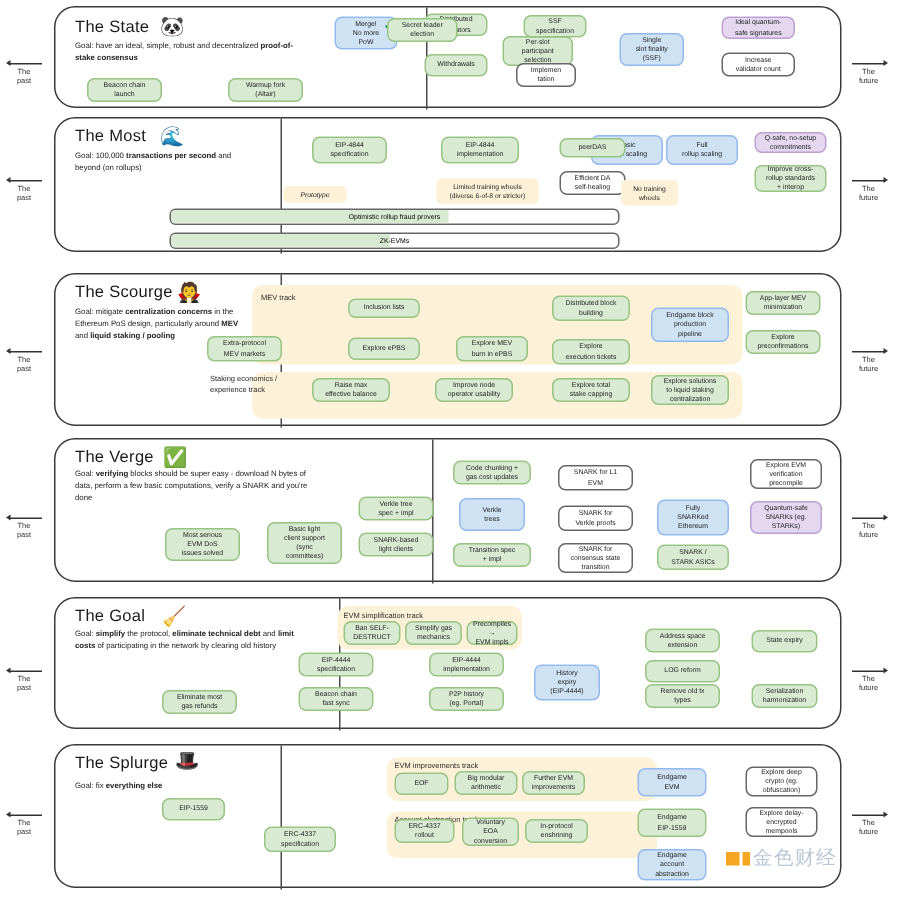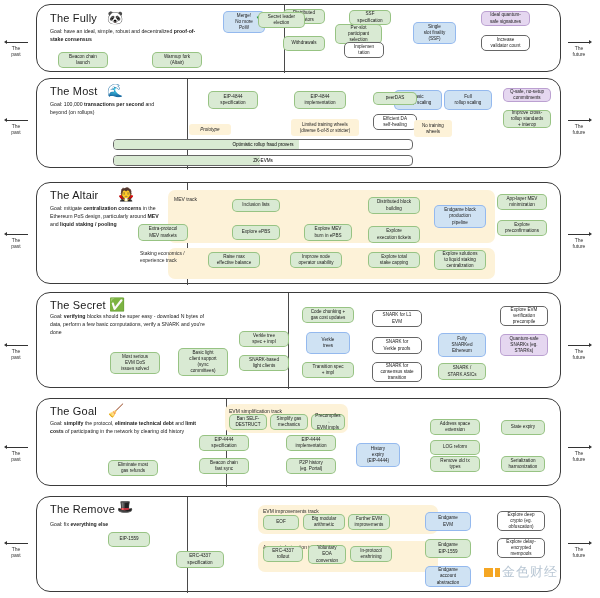--- a/index.html
+++ b/index.html
@@ -266,21 +266,21 @@
   <div>
     <div class="timeline" style="left:568px; top:543px; width:22px;"></div>
     <div class="tri tri-r" style="left:589px; top:541px;"></div>
     <div class="timearrow" style="left:566px; top:546px; white-space:pre-line;">The
 future</div>
   </div>
 
   <div class="section" style="left:36px; top:4px; width:525px; height:68px;">
     <div class="divider" style="left:247px; top:0; height:68px;"></div>
   </div>
-  <div class="sec-title" style="left:50px; top:12px;">The Fully</div>
+  <div class="sec-title" style="left:50px; top:12px;">The State</div>
   <div class="sec-emoji" style="left:107px; top:11px;">🐼</div>
   <div class="sec-goal" style="left:50px; top:28px;">Goal: have an ideal, simple, robust and decentralized <b>proof-of-stake consensus</b></div>
 
   <div class="node green" style="left:58px; top:52px; width:50px; height:16px; white-space:pre-line;">Beacon chain
 launch</div>
   <div class="node green" style="left:152px; top:52px; width:50px; height:16px; white-space:pre-line;">Warmup fork
 (Altair)</div>
   <div class="node blue" style="left:223px; top:11px; width:42px; height:22px; white-space:pre-line;">Merge!
 No more
 PoW</div>
@@ -341,21 +341,21 @@
     <span class="lbl">Optimistic rollup fraud provers</span>
   </div>
   <div class="bar" style="left:113px; top:155px; width:300px; height:11px;">
     <div class="fill" style="width:49%;"></div>
     <span class="lbl">ZK-EVMs</span>
   </div>
 
   <div class="section" style="left:36px; top:182px; width:525px; height:102px;">
     <div class="divider" style="left:150px; top:0; height:102px;"></div>
   </div>
-  <div class="sec-title" style="left:50px; top:189px;">The Altair</div>
+  <div class="sec-title" style="left:50px; top:189px;">The Scourge</div>
   <div class="sec-emoji" style="left:118px; top:188px;">🧛</div>
   <div class="sec-goal" style="left:50px; top:205px; width:110px;">Goal: mitigate <b>centralization concerns</b> in the Ethereum PoS design, particularly around <b>MEV</b> and <b>liquid staking / pooling</b></div>
 
   <div class="track" style="left:168px; top:190px; width:327px; height:53px;"></div>
   <div class="track-label" style="left:174px; top:196px;">MEV track</div>
   <div class="track" style="left:168px; top:248px; width:327px; height:31px;"></div>
   <div class="track-label" style="left:140px; top:250px; width:62px; white-space:pre-line;">Staking economics /
 experience track</div>
 
   <div class="node green" style="left:138px; top:224px; width:50px; height:17px; white-space:pre-line;">Extra-protocol
@@ -382,21 +382,21 @@
 operator usability</div>
   <div class="node green" style="left:368px; top:252px; width:52px; height:16px; white-space:pre-line;">Explore total
 stake capping</div>
   <div class="node green" style="left:434px; top:250px; width:52px; height:20px; white-space:pre-line;">Explore solutions
 to liquid staking
 centralization</div>
 
   <div class="section" style="left:36px; top:292px; width:525px; height:96px;">
     <div class="divider" style="left:251px; top:0; height:96px;"></div>
   </div>
-  <div class="sec-title" style="left:50px; top:299px;">The Secret</div>
+  <div class="sec-title" style="left:50px; top:299px;">The Verge</div>
   <div class="sec-emoji" style="left:109px; top:298px;">✅</div>
   <div class="sec-goal" style="left:50px; top:313px; width:155px;">Goal: <b>verifying</b> blocks should be super easy - download N bytes of data, perform a few basic computations, verify a SNARK and you're done</div>
 
   <div class="node green" style="left:110px; top:352px; width:50px; height:22px; white-space:pre-line;">Most serious
 EVM DoS
 issues solved</div>
   <div class="node green" style="left:178px; top:348px; width:50px; height:28px; white-space:pre-line;">Basic light
 client support
 (sync
 committees)</div>
@@ -463,21 +463,21 @@
   <div class="node green" style="left:430px; top:440px; width:50px; height:15px; white-space:pre-line;">LOG reform</div>
   <div class="node green" style="left:430px; top:456px; width:50px; height:16px; white-space:pre-line;">Remove old tx
 types</div>
   <div class="node green" style="left:501px; top:420px; width:44px; height:15px; white-space:pre-line;">State expiry</div>
   <div class="node green" style="left:501px; top:456px; width:44px; height:16px; white-space:pre-line;">Serialization
 harmonization</div>
 
   <div class="section" style="left:36px; top:496px; width:525px; height:96px;">
     <div class="divider" style="left:150px; top:0; height:96px;"></div>
   </div>
-  <div class="sec-title" style="left:50px; top:503px;">The Remove</div>
+  <div class="sec-title" style="left:50px; top:503px;">The Splurge</div>
   <div class="sec-emoji" style="left:117px; top:500px;">🎩</div>
   <div class="sec-goal" style="left:50px; top:521px; width:120px;">Goal: fix <b>everything else</b></div>
 
   <div class="track" style="left:258px; top:505px; width:180px; height:29px;"></div>
   <div class="track-label" style="left:263px; top:508px;">EVM improvements track</div>
   <div class="track" style="left:258px; top:541px; width:180px; height:31px;"></div>
   <div class="track-label" style="left:263px; top:544px;">Account abstraction track</div>
 
   <div class="node green" style="left:108px; top:532px; width:42px; height:15px; white-space:pre-line;">EIP-1559</div>
   <div class="node green" style="left:176px; top:551px; width:48px; height:17px; white-space:pre-line;">ERC-4337

